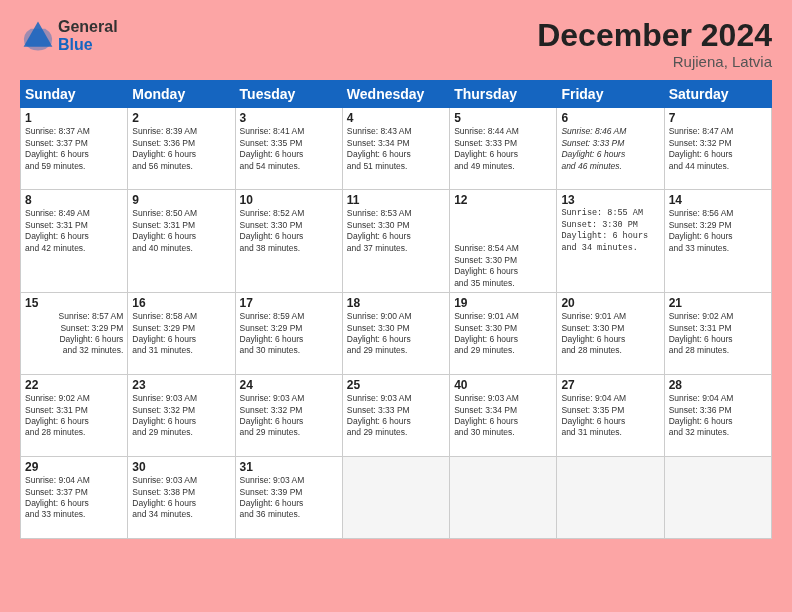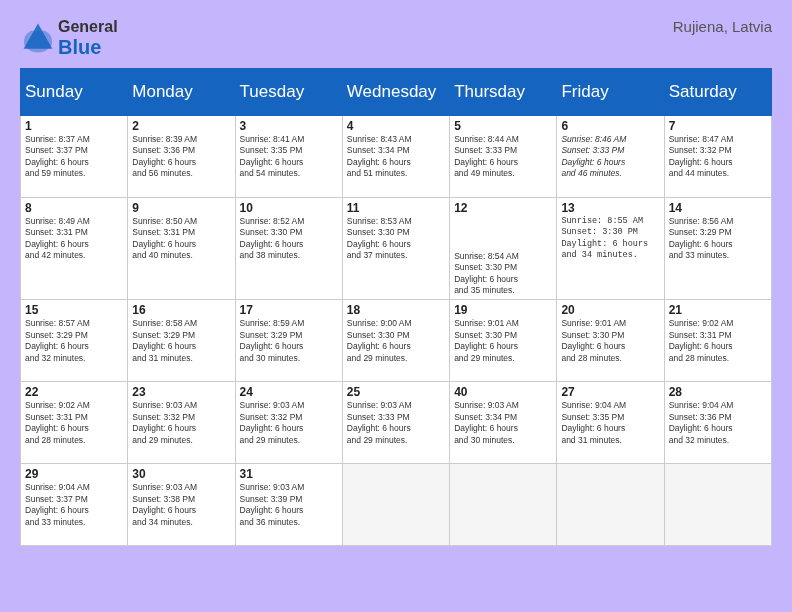--- a/index.html
+++ b/index.html
@@ -6,21 +6,21 @@
     body {
       font-family: Arial, sans-serif;
       background: #fff;
       width: 792px;
       height: 612px;
       overflow: hidden;
     }
     .page {
       width: 792px;
       height: 612px;
-      background: #c4b5fd;
+      background: #fca5a5;
       padding: 18px 20px 10px 20px;
     }
     .header {
       display: flex;
       justify-content: space-between;
       align-items: flex-start;
       margin-bottom: 10px;
     }
     .title-block {
       text-align: right;
@@ -36,23 +36,23 @@
       color: #555;
     }
     .calendar {
       width: 100%;
       border-collapse: collapse;
       table-layout: fixed;
     }
     .calendar th {
       background: #1565c0;
       color: #fff;
-      font-size: 17px;
-      font-weight: normal;
-      padding: 13px 4px;
+      font-size: 14px;
+      font-weight: bold;
+      padding: 5px 4px;
       text-align: left;
       border: 1px solid #1565c0;
     }
     .calendar td {
       border: 1px solid #ccc;
       vertical-align: top;
       padding: 3px 4px;
       font-size: 9px;
       color: #333;
       height: 82px;
@@ -86,21 +86,21 @@
       display: flex;
       flex-direction: column;
       line-height: 1.1;
     }
     .logo-general-text {
       font-size: 16px;
       font-weight: bold;
       color: #333;
     }
     .logo-blue-text {
-      font-size: 20px;
+      font-size: 16px;
       font-weight: bold;
       color: #1565c0;
     }
   </style>
 </head>
 <body>
 
 <div class="page">
   <div class="header">
     <div class="logo-wrapper">
@@ -108,20 +108,21 @@
         <polygon points="20,4 36,32 4,32" fill="#1565c0" opacity="0.85"></polygon>
         <polygon points="20,10 34,34 6,34" fill="none" stroke="#1565c0" stroke-width="0"></polygon>
         <path d="M28 12 Q38 18 35 28 Q30 36 20 36 Q10 36 5 28 Q2 18 12 12" fill="#1565c0" opacity="0.4"></path>
       </svg>
       <div class="logo-name">
         <span class="logo-general-text">General</span>
         <span class="logo-blue-text">Blue</span>
       </div>
     </div>
     <div class="title-block">
+      <div class="month-title">December 2024</div>
       <div class="location">Rujiena, Latvia</div>
     </div>
   </div>
 
   <table class="calendar">
     <thead>
       <tr>
         <th>Sunday</th>
         <th>Monday</th>
         <th>Tuesday</th>
@@ -230,21 +231,21 @@
             <span class="day-num">14</span>
             <div class="day-info" style="white-space: pre-line;">Sunrise: 8:56 AM
 Sunset: 3:29 PM
 Daylight: 6 hours
 and 33 minutes.</div>
           </td>
         </tr>
         <tr>
           <td>
             <span class="day-num">15</span>
-            <div class="day-info" style="white-space: pre-line;">Sunrise: 8:57 AM
+            <div class="day-info" style="white-space: pre-line; text-align: right;">Sunrise: 8:57 AM
 Sunset: 3:29 PM
 Daylight: 6 hours
 and 32 minutes.</div>
           </td>
           <td>
             <span class="day-num">16</span>
             <div class="day-info" style="white-space: pre-line;">Sunrise: 8:58 AM
 Sunset: 3:29 PM
 Daylight: 6 hours
 and 31 minutes.</div>

